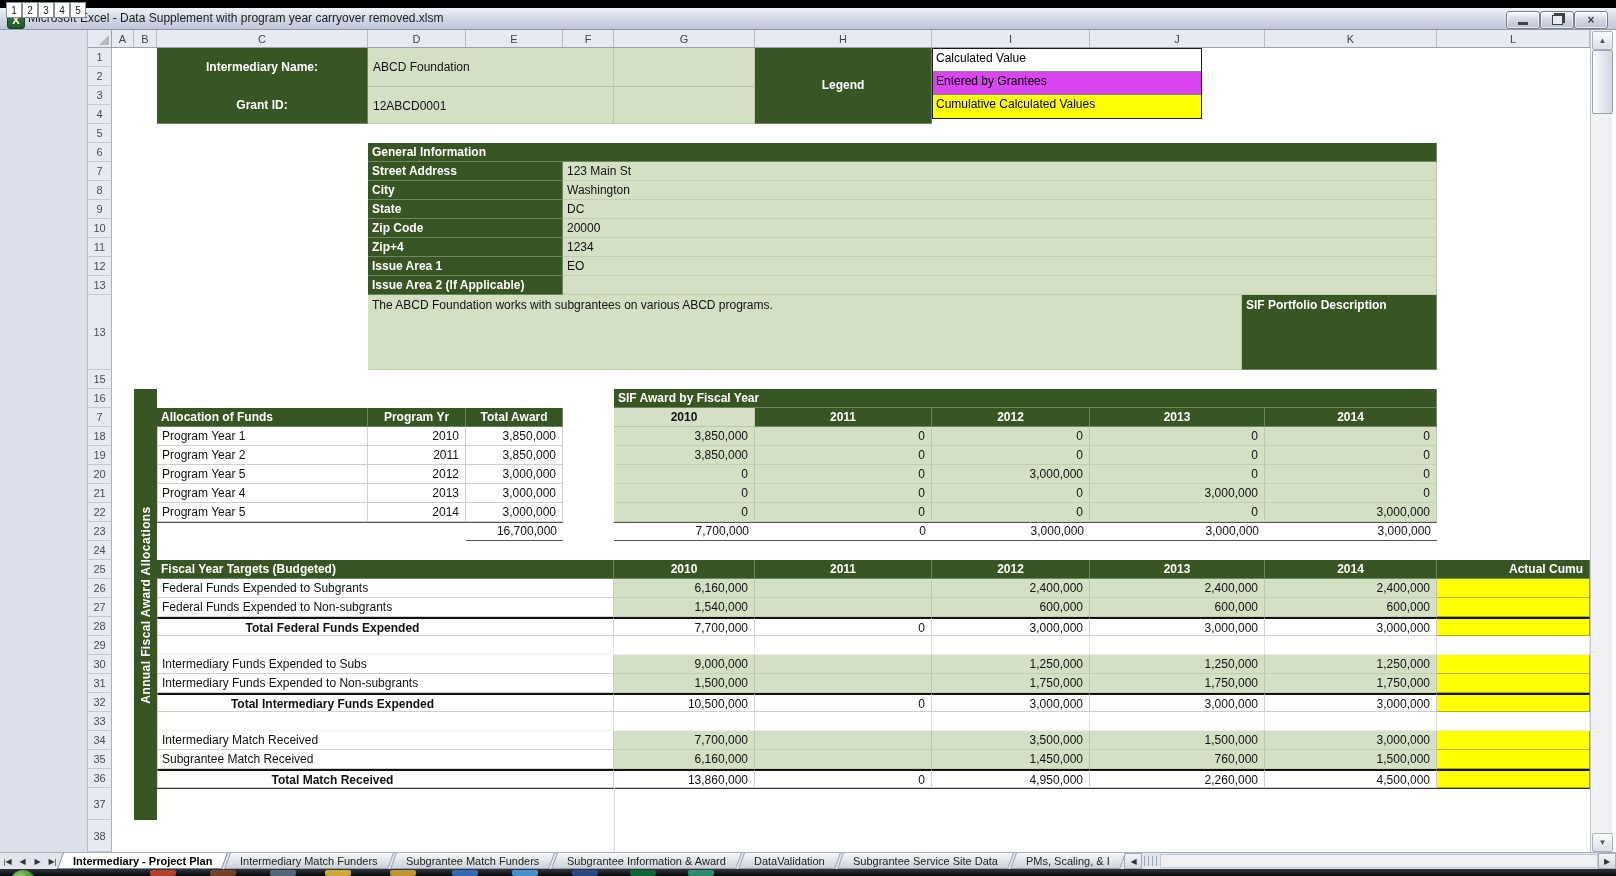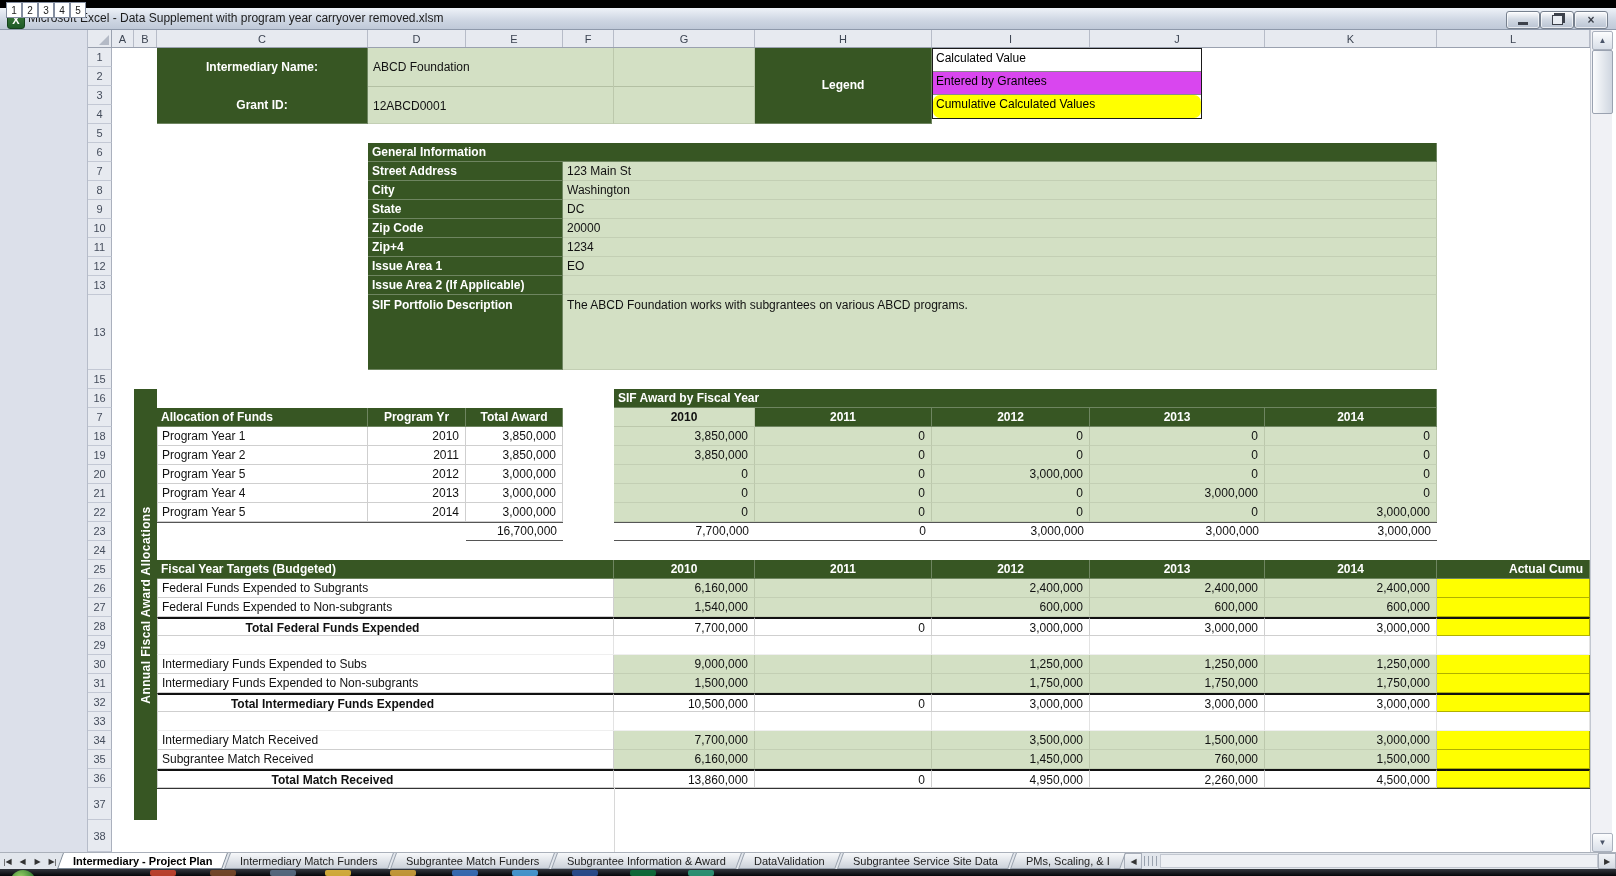--- a/index.html
+++ b/index.html
@@ -52,21 +52,21 @@
   .wG{width:141px}.wH{width:177px}.wI{width:158px}.wJ{width:175px}.wK{width:172px}.wL{width:153px}
   .wLBL{width:457px}.wDEF{width:246px}.wGIL{width:195px}.wGIV{width:874px}
   .half{height:38px;display:flex;align-items:center;}
   .band{background:#375623;}
   .bandtxt{position:absolute;left:50%;top:50%;transform:translate(-50%,-50%) rotate(-90deg);
            white-space:nowrap;color:#fff;font-weight:700;font-size:12px;letter-spacing:.4px;}
   .hairline{position:absolute;height:1px;background:#555;}
   .legend-box{position:absolute;left:820px;top:0;width:268px;border:1px solid #1a1a1a;background:#fff;}
   .legend-row{height:23px;line-height:18px;font-size:12px;padding:0 3px;border-bottom:1px solid #8a8a8a;
               box-sizing:border-box;overflow:hidden;}
-  .legend-row:last-child{border-bottom:none;border-radius:7px;}
+  .legend-row:last-child{border-bottom:none;}
   
   #vscroll{left:1590px;top:30px;width:22px;height:822px;background:#f0f1f5;border-left:1px solid #c2c7d1;}
   .sbtn{position:absolute;left:1px;width:19px;height:17px;background:linear-gradient(#fcfdfe,#d9dfe8);
         border:1px solid #aab1bd;border-radius:2px;font-size:8px;color:#4a5468;
         display:flex;align-items:center;justify-content:center;}
   #vthumb{position:absolute;left:1px;top:20px;width:19px;height:62px;background:linear-gradient(90deg,#fbfcfd,#cfd6e0);
           border:1px solid #9aa2b0;border-radius:2px;}
   
   #tabbar{left:0;top:852px;width:1616px;height:17px;background:#e2e6ec;border-top:1px solid #aab0ba;
           display:flex;align-items:stretch;font-size:11px;}
@@ -224,22 +224,22 @@
     </div>
     <div class="trow" style="left:256px;top:209px">
       <div class="cell dg wGIL">Issue Area 1</div>
       <div class="cell lg wGIV">EO</div>
     </div>
     <div class="trow" style="left:256px;top:228px">
       <div class="cell dg wGIL">Issue Area 2 (If Applicable)</div>
       <div class="cell lg wGIV"></div>
     </div>
     <div class="trow" style="left:256px;top:247px;height:75px">
+      <div class="cell lg wGIV" style="line-height:17px;padding-top:2px;white-space:normal">The ABCD Foundation works with subgrantees on various ABCD programs.</div>
       <div class="cell dg wGIL" style="line-height:17px;padding-top:2px">SIF Portfolio Description</div>
-      <div class="cell lg wGIV" style="line-height:17px;padding-top:2px;white-space:normal">The ABCD Foundation works with subgrantees on various ABCD programs.</div>
     </div>
 
     <div class="abs band" style="left:22px;top:341px;width:23px;height:431px">
       <span class="bandtxt">Annual Fiscal Award Allocations</span>
     </div>
 
     <div class="trow" style="left:502px;top:341px">
       <div class="cell dg" style="width:823px">SIF Award by Fiscal Year</div>
     </div>
 

